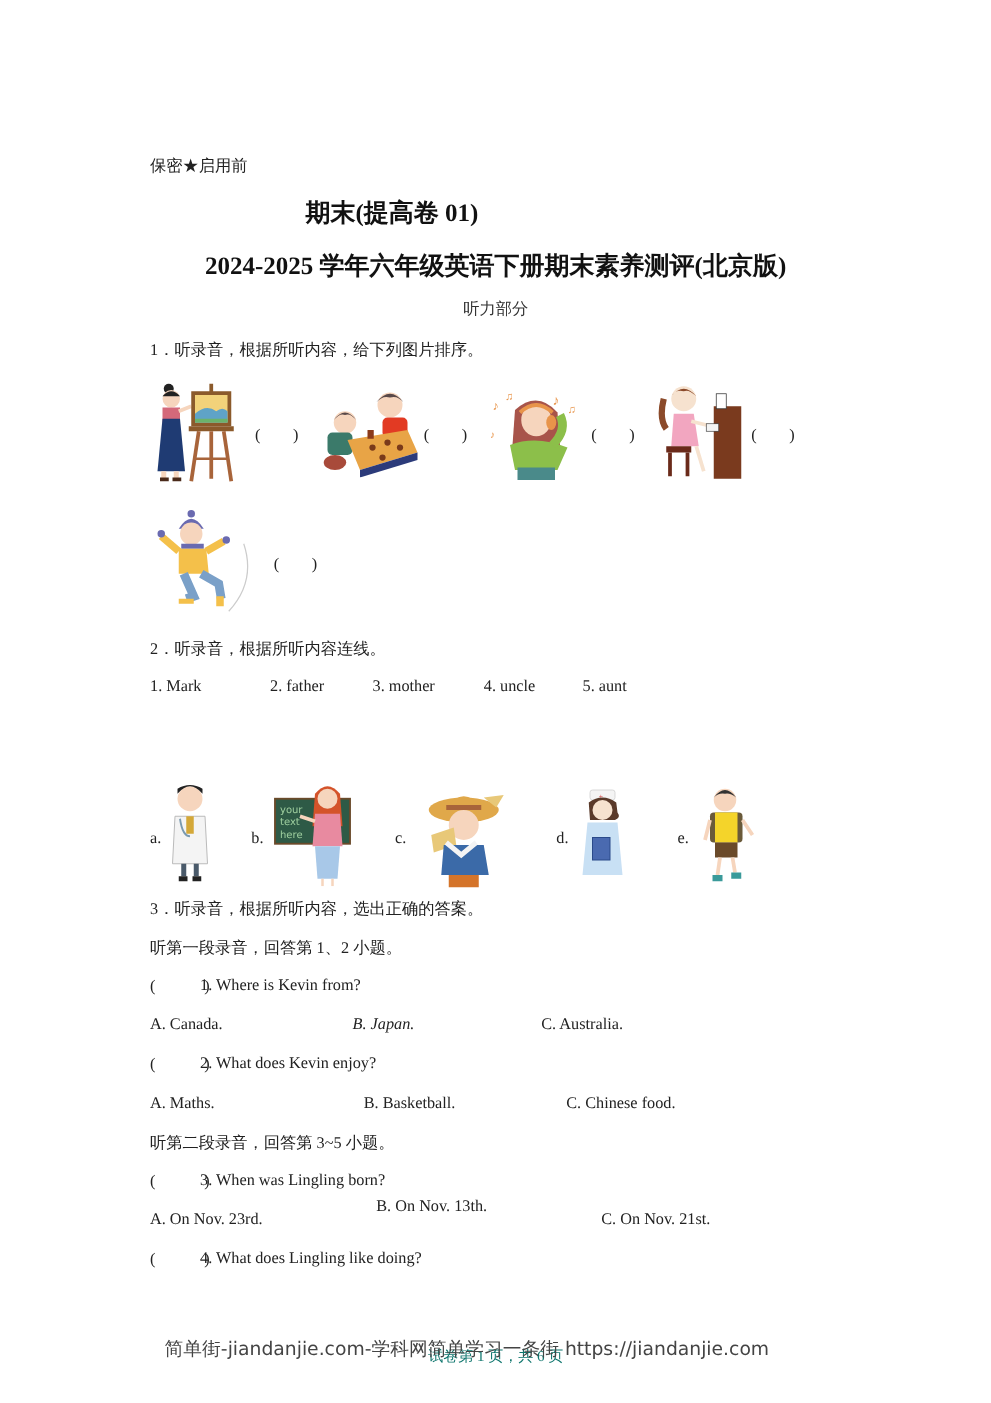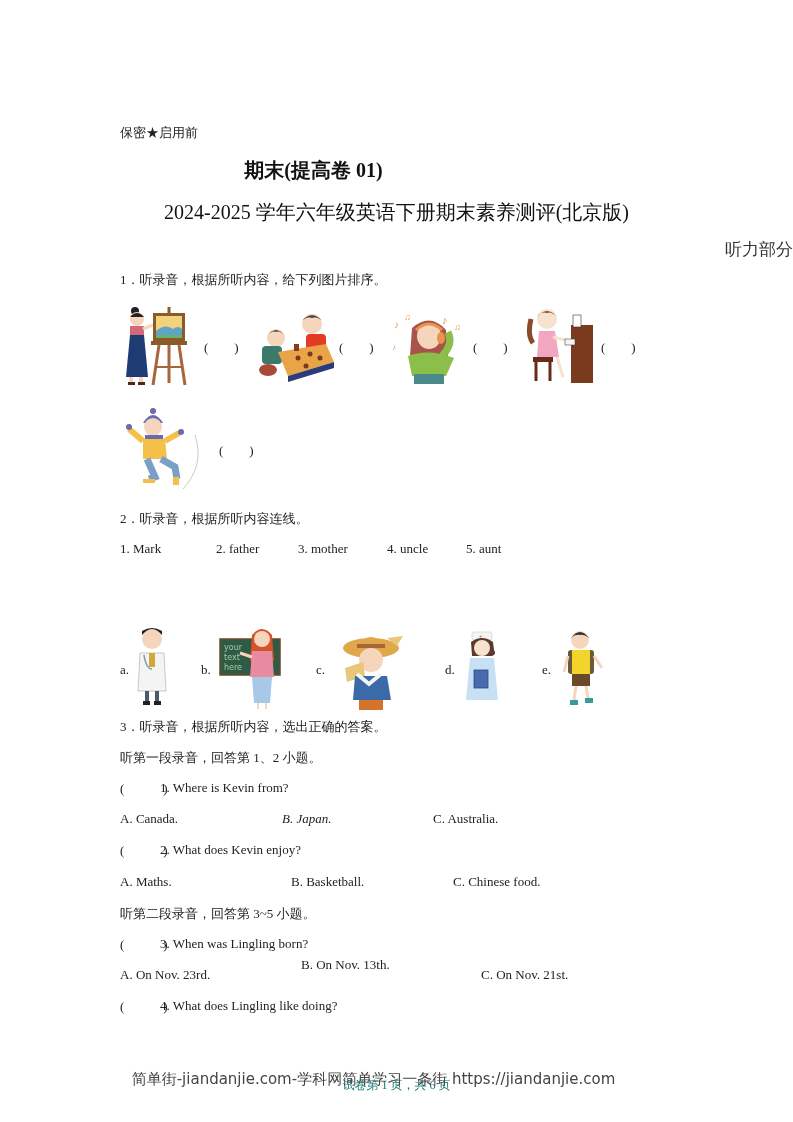--- a/index.html
+++ b/index.html
@@ -1,22 +1,22 @@
 <!DOCTYPE html>
 <html><head>
 <meta charset="utf-8">
 <style>
   * { margin: 0; padding: 0; box-sizing: border-box; }
   html, body { width: 793px; height: 1122px; background: #ffffff; overflow: hidden; }
   body { position: relative; font-family: "Liberation Serif", "DejaVu Serif", serif; color: #111; }
   .abs { position: absolute; white-space: nowrap; }
   .confidential { left: 120px; top: 124px; font-size: 13px; color: #222; }
   .title1 { left: 0; width: 627px; text-align: center; top: 157px; font-size: 20px; font-weight: bold; }
-  .title2 { left: 0; width: 793px; text-align: center; top: 199px; font-size: 20px; font-weight: normal; }
-  .section { left: 0; width: 793px; text-align: right; top: 238px; font-size: 17px; color: #333; }
+  .title2 { left: 0; width: 793px; text-align: center; top: 199px; font-size: 20px; font-weight: bold; }
+  .section { left: 0; width: 793px; text-align: center; top: 238px; font-size: 13px; color: #333; }
   .q { font-size: 13px; color: #222; }
   .paren { font-size: 13px; color: #222; }
   .pic { position: absolute; }
   .footer-wm { left: 0; width: 727px; text-align: center; top: 1070px; font-family: "DejaVu Sans", sans-serif; font-size: 15px; color: #444; padding-left: 20px; }
   .footer-page { left: 0; width: 793px; text-align: center; top: 1077px; font-size: 12px; color: #0f766e; }
 </style>
 </head>
 <body>
 
 <div class="abs confidential">保密★启用前</div>

